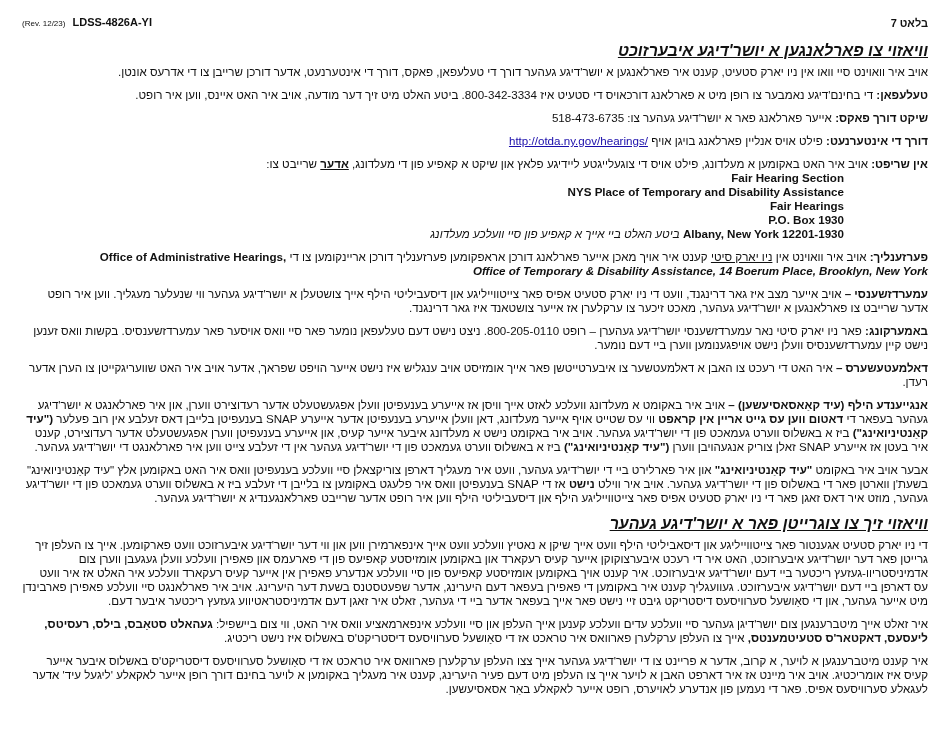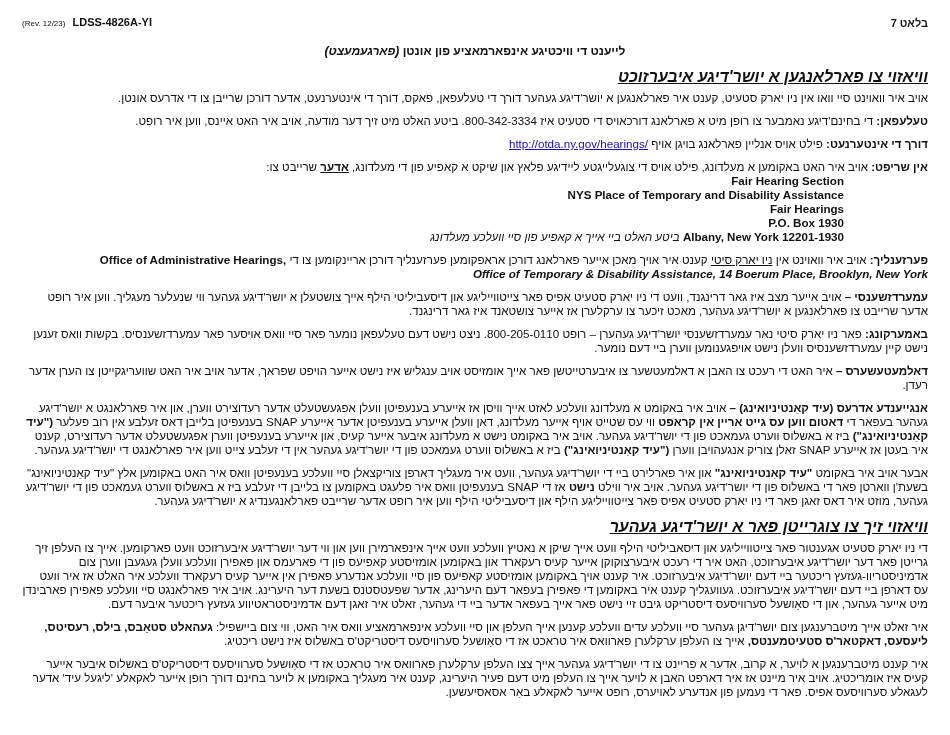--- a/index.html
+++ b/index.html
@@ -32,34 +32,35 @@
 <div class="page">
 
   <div class="topbar">
     <div>
       <span class="rev">(Rev. 12/23)</span>
       <span class="form-id">LDSS-4826A-YI</span>
     </div>
     <div class="page-no">בלאט 7</div>
   </div>
 
-  <div class="title">
-    <span>לייענט די וויכטיגע אינפארמאציע פון אונטן</span>
-    <i>(פארגעמעצט)</i>
-  </div>
 
   <div class="sec-head">וויאזוי צו פארלאנגען א יושר'דיגע איבערזוכט</div>
 
   <p class="para" style="margin-top:7px">אויב איר וואוינט סיי וואו אין ניו יארק סטעיט, קענט איר פארלאנגען א יושר'דיגע געהער דורך די טעלעפאן, פאקס, דורך די אינטערנעט, אדער דורכן שרייבן צו די אדרעס אונטן.</p>
 
   <p class="para">
     <span class="b">טעלעפאן:</span>
     <span>די בחינם'דיגע נאמבער צו רופן מיט א פארלאנג דורכאויס די סטעיט איז 800-342-3334. ביטע האלט מיט זיך דער מודעה, אויב איר האט איינס, ווען איר רופט.</span>
   </p>
 
+  <p class="para">
+    <span class="b">שיקט דורך פאקס:</span>
+    <span>אייער פארלאנג פאר א יושר'דיגע געהער צו:</span>
+    <span>518-473-6735</span>
+  </p>
 
   <p class="para">
     <span class="b">דורך די אינטערנעט:</span>
     <span>פילט אויס אנליין פארלאנג בויגן אויף</span>
     <a class="link" href="#">http://otda.ny.gov/hearings/</a>
   </p>
 
   <p class="para">
     <span class="b">אין שריפט:</span>
     <span>אויב איר האט באקומען א מעלדונג, פילט אויס די צוגעלייגטע ליידיגע פלאץ און שיקט א קאפיע פון די מעלדונג,</span>
@@ -95,21 +96,21 @@
     <span class="b">באמערקונג:</span>
     <span>פאר ניו יארק סיטי נאר עמערדזשענסי יושר'דיגע געהערן – רופט 800-205-0110. ניצט נישט דעם טעלעפאן נומער פאר סיי וואס אויסער פאר עמערדזשענסיס. בקשות וואס זענען נישט קיין עמערדזשענסיס וועלן נישט אויפגענומען ווערן ביי דעם נומער.</span>
   </p>
 
   <p class="para">
     <span class="b">דאלמעטעשערס –</span>
     <span>איר האט די רעכט צו האבן א דאלמעטשער צו איבערטייטשן פאר אייך אומזיסט אויב ענגליש איז נישט אייער הויפט שפראך, אדער אויב איר האט שוועריגקייטן צו הערן אדער רעדן.</span>
   </p>
 
   <p class="para">
-    <span class="b">אנגייענדע אדרעס (עיד קאַנטיניואינג) –</span>
+    <span class="b">אנגייענדע הילף (עיד קאַאסאסיעשען) –</span>
     <span>אויב איר באקומט א מעלדונג וועלכע לאזט אייך וויסן אז אייערע בענעפיטן וועלן אפגעשטעלט אדער רעדוצירט ווערן, און איר פארלאנגט א יושר'דיגע געהער בעפאר די</span>
     <span class="b">דאטום ווען עס גייט אריין אין קראפט</span>
     <span>ווי עס שטייט אויף אייער מעלדונג, דאן וועלן אייערע בענעפיטן אדער אייערע SNAP בענעפיטן בלייבן דאס זעלבע אין רוב פעלער</span>
     <span class="b">("עיד קאַנטיניואינג")</span>
     <span>ביז א באשלוס ווערט געמאכט פון די יושר'דיגע געהער. אויב איר באקומט נישט א מעלדונג איבער אייער קעיס, און אייערע בענעפיטן ווערן אפגעשטעלט אדער רעדוצירט, קענט איר בעטן אז אייערע SNAP זאלן צוריק אנגעהויבן ווערן</span>
     <span class="b">("עיד קאַנטיניואינג")</span>
     <span>ביז א באשלוס ווערט געמאכט פון די יושר'דיגע געהער אין די זעלבע צייט ווען איר פארלאנגט די יושר'דיגע געהער.</span>
   </p>
 
   <p class="para">

